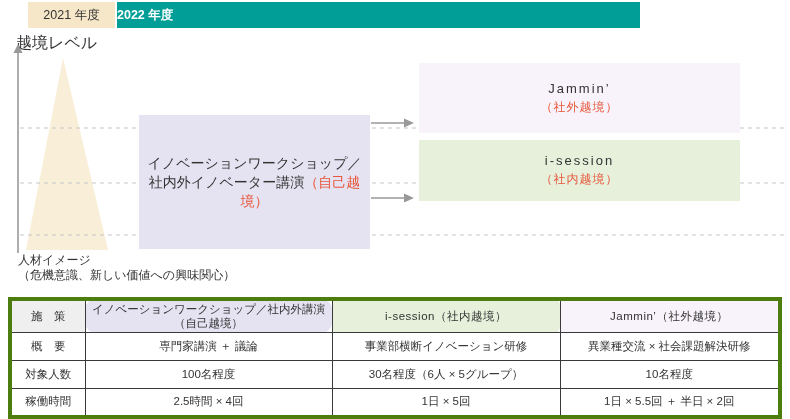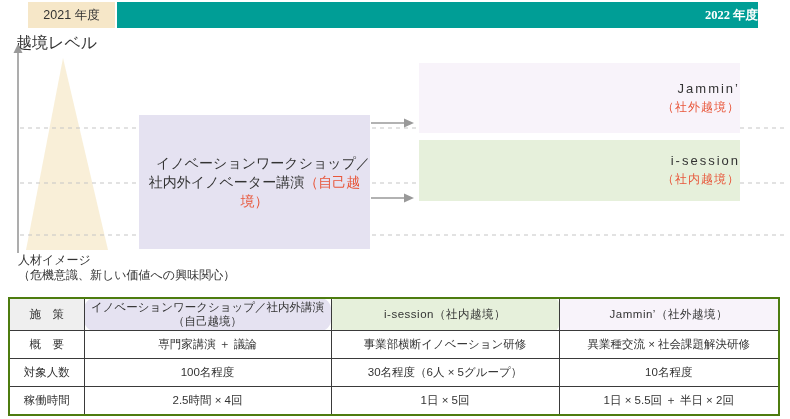--- a/index.html
+++ b/index.html
@@ -16,41 +16,41 @@
     overflow: hidden;
   }
   
   .fy2021 {
     position: absolute; left: 28px; top: 2px; width: 87px; height: 26px;
     background: #F6E7C8;
     display: flex; align-items: center; justify-content: center;
     font-size: 12.5px; font-weight: 400; color: #333;
   }
   .fy2022 {
-    position: absolute; left: 117px; top: 2px; width: 641px; height: 26px;
+    position: absolute; left: 117px; top: 2px; width: 523px; height: 26px;
     background: #009E96;
-    display: flex; align-items: center; justify-content: flex-end;
-    font-size: 12.5px; font-weight: 700; color: #fff; font-family: Liberation Serif, serif;
+    display: flex; align-items: center; justify-content: flex-start;
+    font-size: 12.5px; font-weight: 700; color: #fff;
   }
   
   .y-axis-label {
     position: absolute; left: 16px; top: 33px;
     font-size: 16px; color: #333;
   }
   .x-axis-label {
     position: absolute; left: 18px; top: 253px;
     font-size: 12px; line-height: 15px; color: #333;
   }
   
   .shape-layer { position: absolute; left: 0; top: 0; }
   
   .box {
     position: absolute;
     display: flex; flex-direction: column;
-    align-items: flex-end; justify-content: center;
+    align-items: center; justify-content: center;
     text-align: center;
   }
   .box-workshop {
     left: 139px; top: 115px; width: 231px; height: 134px;
     background: #E5E2F1;
     font-size: 14px; line-height: 19px;
   }
   .box-jammin {
     left: 419px; top: 63px; width: 321px; height: 70px;
     background: #F8F3FA;
@@ -70,21 +70,21 @@
     width: 770px;
     font-size: 11.5px; color: #333;
   }
   .spec-table td {
     border: 1px solid #3a3a3a;
     text-align: center; vertical-align: middle;
     padding: 2px 3px;
     height: 28px;
   }
   .spec-table tr.header-row td { height: 32px; }
-  .spec-table { border: 2px solid #4d7c0f; }
+  .spec-table { border: 4px solid #4d7c0f; }
   .col-label    { width: 75px;  }
   .col-workshop { width: 247px; }
   .col-isession { width: 228px; border-radius: 6px; }
   .col-jammin   { width: 220px; }
   .hd-label    { background: #EFEFEF; }
   .hd-workshop { background: #E5E2F1; line-height: 13.5px; border-radius: 11px; }
   .hd-isession { background: #E6F0DB; letter-spacing: 0.5px; }
   .hd-jammin   { background: #F8F3FA; letter-spacing: 0.5px; }
   .hd-small { display: block; }
 </style>

